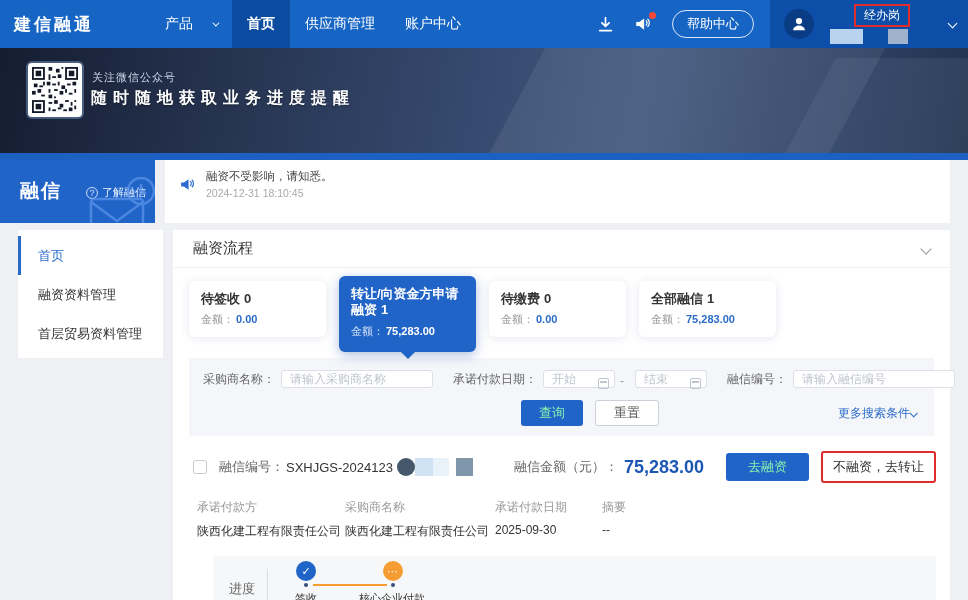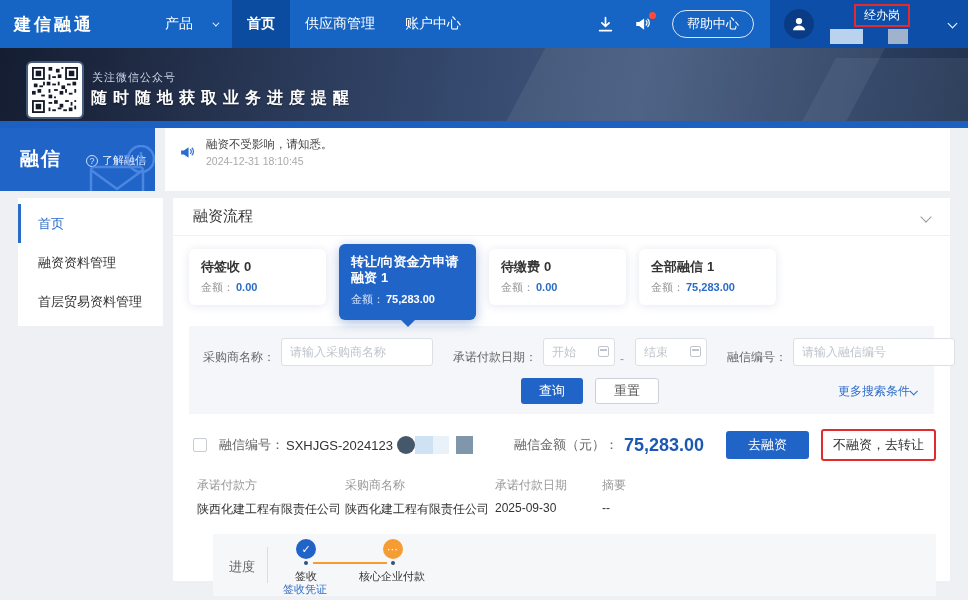--- a/index.html
+++ b/index.html
@@ -19,21 +19,21 @@
   .help-pill { border:1px solid rgba(255,255,255,.85); border-radius:14px; padding:4px 14px; font-size:13px; white-space:nowrap; cursor:pointer; }
   .user-area { width:198px; background:#0d4fa8; position:relative; flex-shrink:0; }
   .avatar { position:absolute; left:14px; top:9px; width:30px; height:30px; border-radius:50%; background:#0a3c85; display:flex; align-items:center; justify-content:center; }
   .redact { position:absolute; height:15px; }
   .redact.r1 { left:60px; top:29px; width:33px; background:#b9d3ee; }
   .redact.r2 { left:118px; top:29px; width:20px; background:#9fb3cc; }
   .role-box { position:absolute; left:84px; top:4px; border:2px solid #e02c2c; padding:1px 8px; font-size:12px; color:#fff; white-space:nowrap; }
   .user-chev { position:absolute; right:12px; top:20px; width:7px; height:7px; border-right:1.5px solid #fff; border-bottom:1.5px solid #fff; transform:rotate(45deg); }
 
   
-  .banner { height:73px; position:relative; overflow:hidden;
+  .banner { height:105px; position:relative; overflow:hidden;
     background:linear-gradient(100deg,#141d31 0%,#25324e 22%,#35496e 48%,#42587e 66%,#2c3f60 88%,#22334f 100%); }
   .banner::before { content:""; position:absolute; right:120px; top:-30px; width:340px; height:200px; background:rgba(255,255,255,.07); transform:skewX(-28deg); }
   .banner::after { content:""; position:absolute; right:-40px; top:10px; width:220px; height:180px; background:rgba(170,190,220,.10); transform:skewX(-28deg); }
   .qr-frame { position:absolute; left:28px; top:15px; width:54px; height:54px; background:#fff; border-radius:4px; padding:4px; box-shadow:0 0 0 2px rgba(160,200,255,.35); }
   .qr-caption { position:absolute; left:92px; top:22px; font-size:11px; color:#ccd6e8; letter-spacing:1px; }
   .banner-slogan { position:absolute; left:91px; top:40px; font-size:16px; font-weight:bold; color:#fff; letter-spacing:6px; text-shadow:0 1px 2px rgba(0,0,0,.4); }
 
   
   .ribbon { border-top:7px solid #1c60c2; display:flex; height:70px; }
   .ribbon-left { width:155px; background:#2164c8; color:#fff; position:relative; overflow:hidden; flex-shrink:0; }
@@ -62,34 +62,34 @@
   .card-amt { margin-top:5px; font-size:11px; color:#999; white-space:nowrap; }
   .card-amt b { color:#2a6bc8; font-weight:bold; margin-left:2px; }
   .card.active { background:#2164c8; position:relative; margin-top:-5px; min-height:76px; box-shadow:0 3px 12px rgba(20,70,160,.35); }
   .card.active .card-title { color:#fff; }
   .card.active .card-amt { color:#cfe0f7; }
   .card.active .card-amt b { color:#fff; }
   .card.active::after { content:""; position:absolute; left:50%; bottom:-7px; margin-left:-8px; border-left:8px solid transparent; border-right:8px solid transparent; border-top:8px solid #2164c8; }
 
   .filterbox { margin:2px 16px 0; background:#f4f6f9; padding:12px 12px 10px 14px; }
   .f-row1 { display:flex; align-items:flex-end; font-size:12px; color:#666; white-space:nowrap; }
-  .txt { height:28px; border:1px solid #dcdfe6; border-radius:3px; background:#fff; padding:0 8px; font-size:12px; color:#333; outline:none; font-family:inherit; }
+  .txt { height:18px; border:1px solid #dcdfe6; border-radius:3px; background:#fff; padding:0 8px; font-size:12px; color:#333; outline:none; font-family:inherit; }
   .txt::placeholder { color:#bfc4cc; }
   .w-buyer { width:152px; margin-left:6px; }
   .lbl2 { margin-left:20px; }
   .date-wrap { position:relative; margin-left:6px; }
   .w-date { width:72px; padding-right:20px; }
   .cal { position:absolute; right:6px; top:8px; width:11px; height:11px; border:1px solid #c0c4cc; border-radius:2px; }
   .cal::before { content:""; position:absolute; left:1px; right:1px; top:2px; height:1.5px; background:#c0c4cc; }
   .dash { margin:0 5px; color:#999; }
   .w-num { width:162px; margin-left:6px; }
   .f-row2 { margin-top:12px; position:relative; height:26px; }
   .btns { position:absolute; left:318px; display:flex; gap:12px; }
   .btn { height:26px; border-radius:3px; font-size:13px; padding:0 18px; cursor:pointer; border:none; font-family:inherit; }
-  .btn.primary { background:#2164c8; color:#ffffff; }
+  .btn.primary { background:#2164c8; color:#86efac; }
   .btn.ghost { background:#fff; color:#555; border:1px solid #ccd0d8; }
   .more-link { position:absolute; right:6px; top:5px; color:#2f6dc9; font-size:12px; display:flex; align-items:center; cursor:pointer;margin-left:45px; }
   .more-link .chev-b { width:6px; height:6px; border-right:1.5px solid #2f6dc9; border-bottom:1.5px solid #2f6dc9; transform:rotate(45deg) translateY(-1px); display:inline-block; }
 
   .record-row { display:flex; align-items:center; padding:15px 14px 8px 20px; }
   .checkbox { width:14px; height:14px; border:1px solid #c8ccd4; border-radius:2px; background:#fff; cursor:pointer; flex-shrink:0; }
   .rec-lbl { font-size:13px; color:#666; margin-left:12px; white-space:nowrap; }
   .rec-num { font-size:13px; color:#333; margin-left:2px; white-space:nowrap; }
   .blk { display:inline-block; height:18px; vertical-align:middle; }
   .blk.b1 { width:18px; border-radius:50%; background:#44576b; margin-left:4px; }

